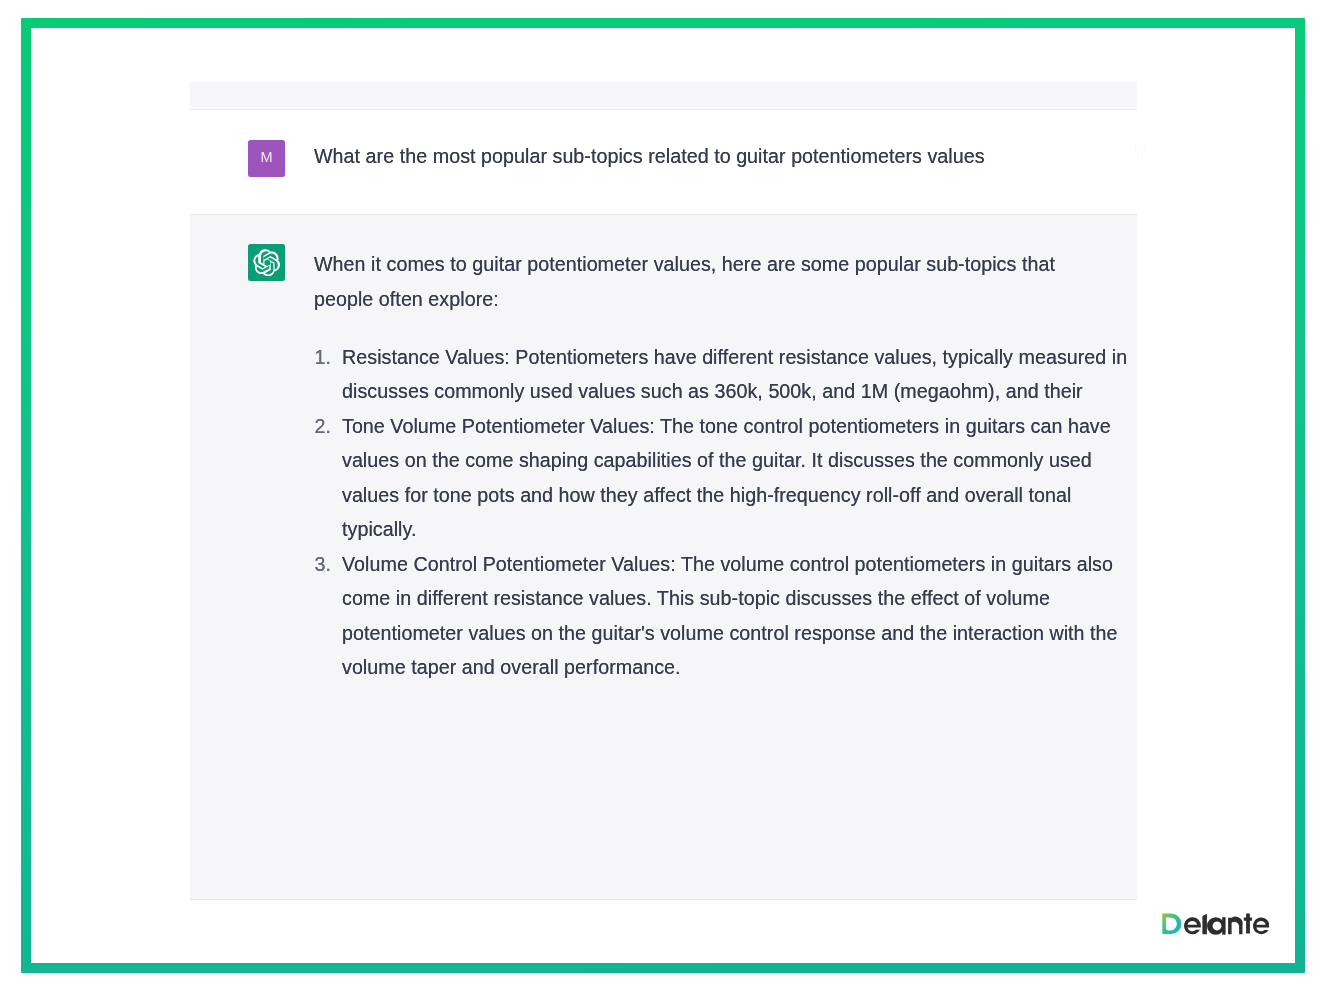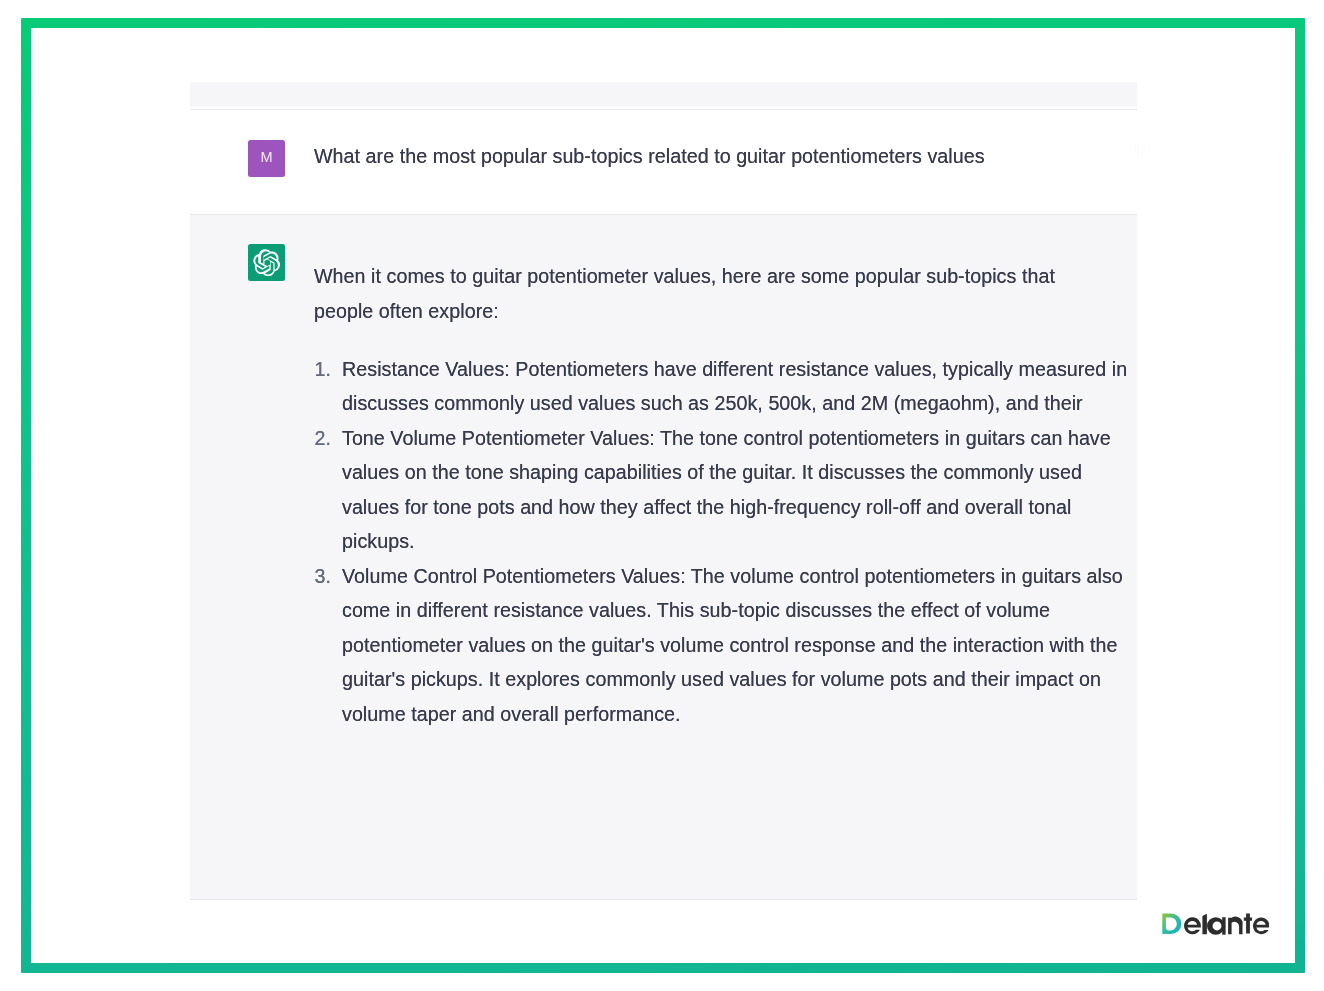--- a/index.html
+++ b/index.html
@@ -24,21 +24,21 @@
 
   .avatar{position:absolute;left:58px;width:37px;height:37px;border-radius:2.5px;}
   .avatar.user{top:29.6px;background:#9d55bd;display:flex;align-items:center;justify-content:center;}
   .avatar.user span{color:#f6e9fb;font-size:14.5px;line-height:1;letter-spacing:.1px;position:relative;top:-0.5px;transform:translateZ(0);}
   .avatar.bot{top:29.2px;background:#0b9d76;display:flex;align-items:center;justify-content:center;}
   .avatar.bot svg{width:27.5px;height:27.5px;display:block;position:relative;top:-0.3px;}
 
   .txt{position:absolute;color:#353b4d;font-size:19.7px;letter-spacing:0.04px;transform:translateZ(0);text-shadow:0 0 0.35px rgba(53,59,77,0.85);}
   .txt .ln{height:34.5px;line-height:34.5px;white-space:pre;}
   .user-txt{left:124px;top:28.6px;}
-  .bot-txt{left:124px;top:44px;}
+  .bot-txt{left:124px;top:32px;}
   .para{margin:0;}
   .olist{margin:0;padding:0;list-style:none;}
   .li{position:relative;padding-left:28px;}
   .li .marker{position:absolute;left:0.6px;top:0;height:34.5px;line-height:34.5px;color:#636b7e;
               font-size:19.7px;letter-spacing:0;}
   .gap{height:23.6px;}
 
   
   .edit-icon{position:absolute;left:943px;top:29px;width:16px;height:26px;opacity:.022;}
   .edit-icon svg{width:16px;height:26px;display:block;}
@@ -85,35 +85,34 @@
       <div class="txt bot-txt">
         <div class="para">
           <div class="ln">When it comes to guitar potentiometer values, here are some popular sub-topics that</div>
           <div class="ln">people often explore:</div>
         </div>
         <div class="gap"></div>
         <ol class="olist">
           <li class="li">
             <span class="marker">1.</span>
             <div class="ln">Resistance Values: Potentiometers have different resistance values, typically measured in</div>
-            <div class="ln">discusses commonly used values such as 250k, 500k, and 2M (megaohm), and their</div>
+            <div class="ln">discusses commonly used values such as 360k, 500k, and 1M (megaohm), and their</div>
           </li>
           <li class="li">
             <span class="marker">2.</span>
             <div class="ln">Tone Volume Potentiometer Values: The tone control potentiometers in guitars can have</div>
-            <div class="ln">values on the tone shaping capabilities of the guitar. It discusses the commonly used</div>
+            <div class="ln">values on the come shaping capabilities of the guitar. It discusses the commonly used</div>
             <div class="ln">values for tone pots and how they affect the high-frequency roll-off and overall tonal</div>
-            <div class="ln">pickups.</div>
+            <div class="ln">typically.</div>
           </li>
           <li class="li">
             <span class="marker">3.</span>
-            <div class="ln">Volume Control Potentiometers Values: The volume control potentiometers in guitars also</div>
+            <div class="ln">Volume Control Potentiometer Values: The volume control potentiometers in guitars also</div>
             <div class="ln">come in different resistance values. This sub-topic discusses the effect of volume</div>
             <div class="ln">potentiometer values on the guitar's volume control response and the interaction with the</div>
-            <div class="ln">guitar's pickups. It explores commonly used values for volume pots and their impact on</div>
             <div class="ln">volume taper and overall performance.</div>
           </li>
         </ol>
       </div>
     </div>
   </div>
 
   <div class="logo">
     <svg viewBox="0 0 107 26" width="107" height="26">
       <defs>

